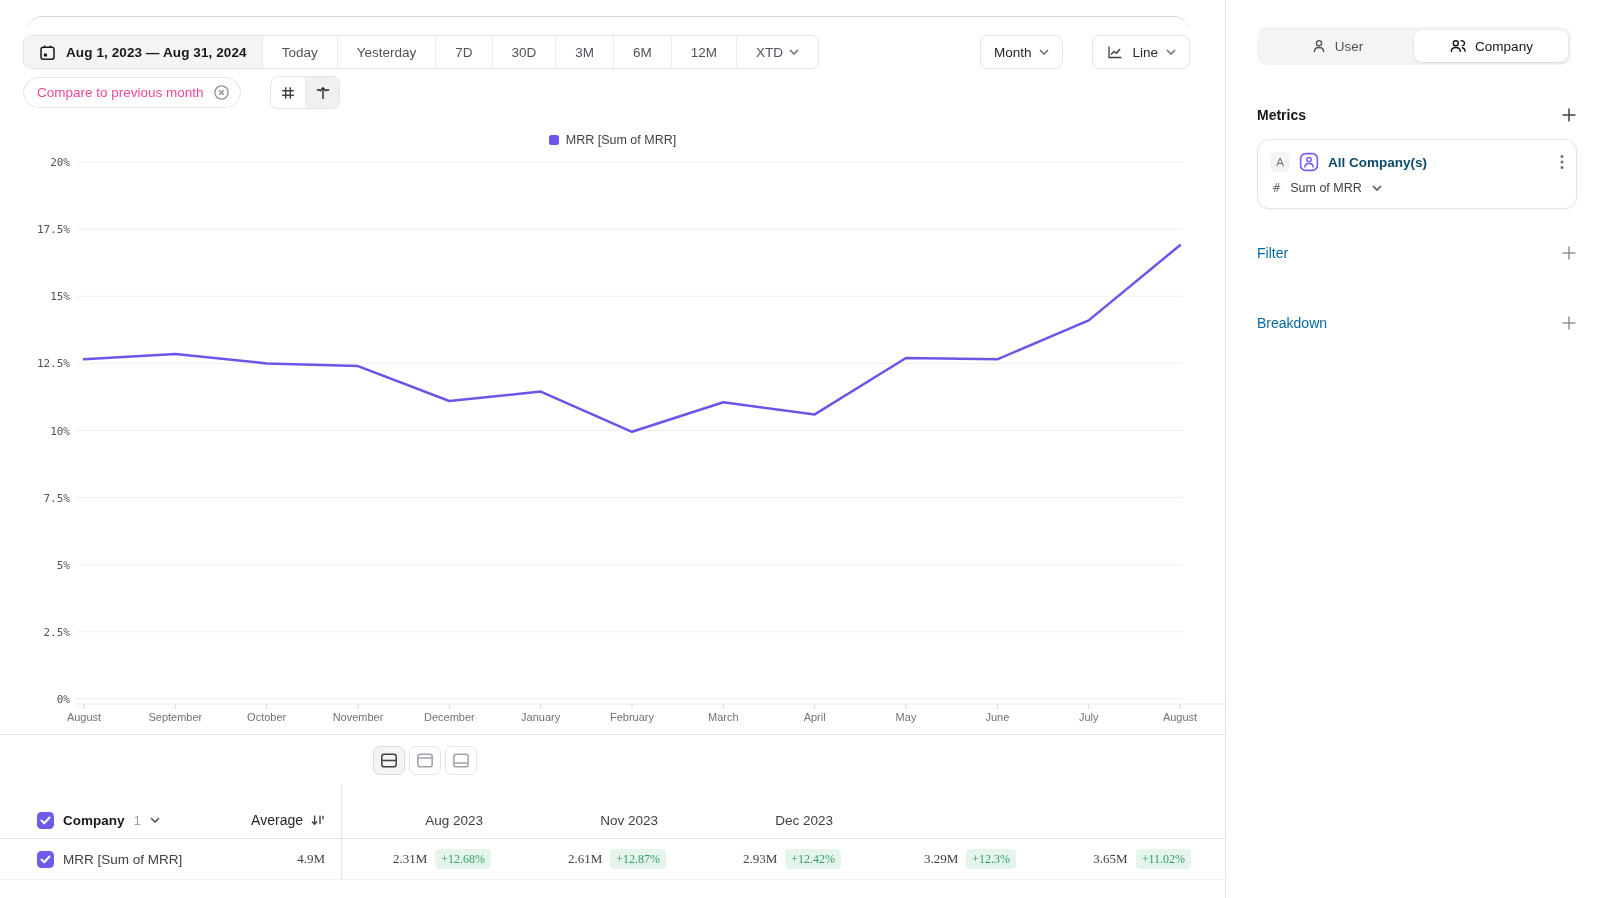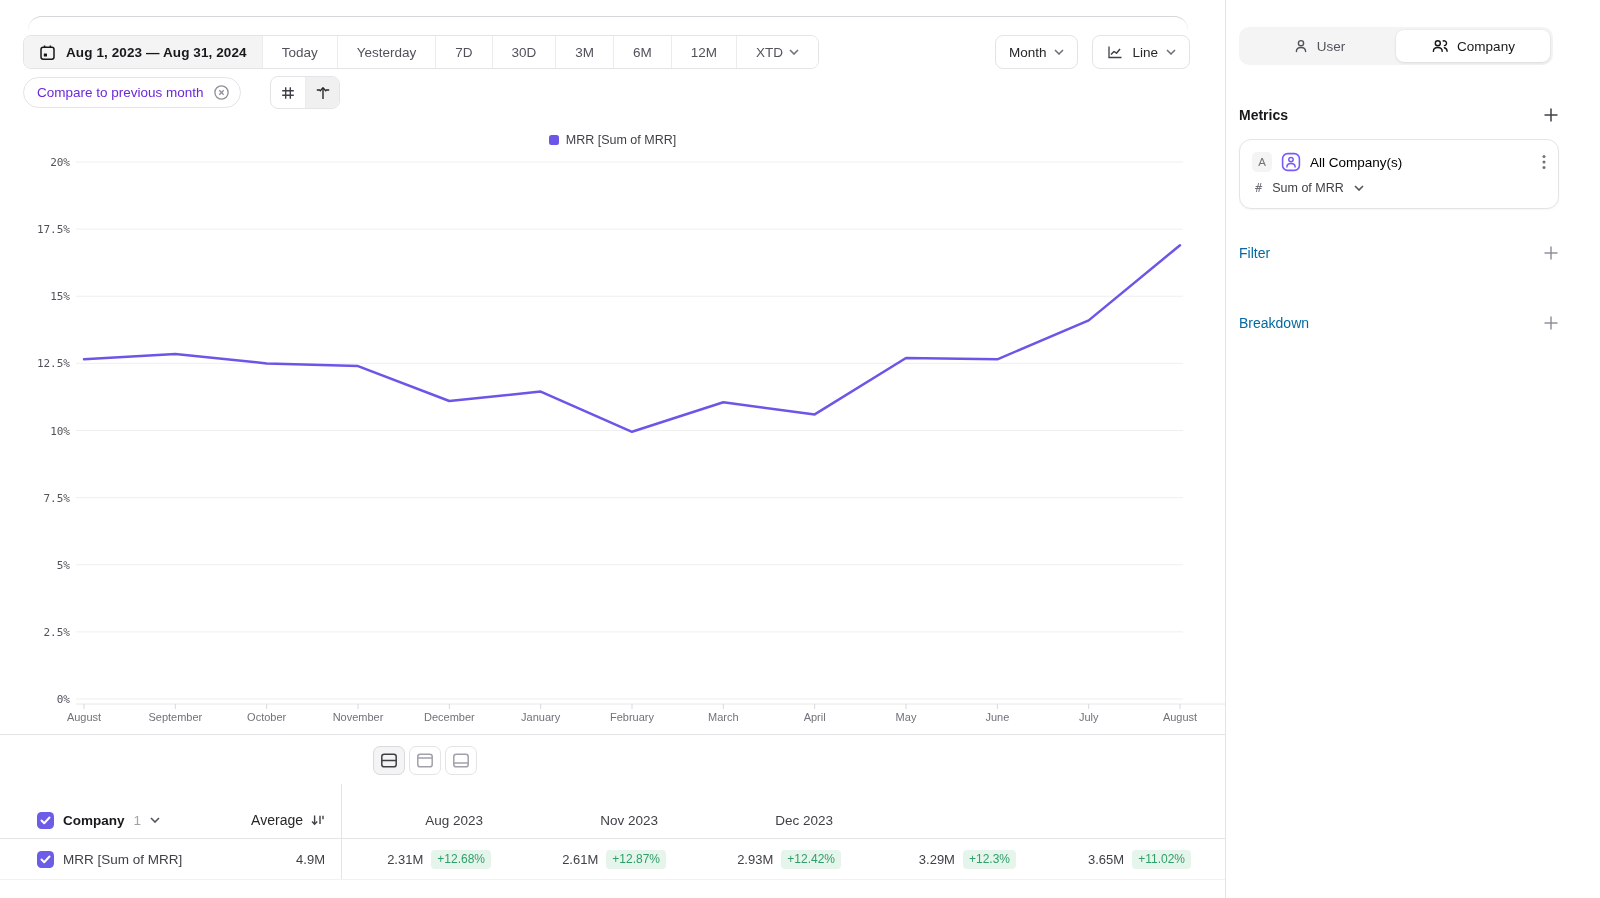--- a/index.html
+++ b/index.html
@@ -1,44 +1,44 @@
 <!DOCTYPE html>
 <html><head>
 <meta charset="utf-8">
 <style>
   * { margin:0; padding:0; box-sizing:border-box; }
   html,body { width:1600px; height:898px; background:#fff; font-family:"Liberation Sans", sans-serif; color:#18181b; overflow:hidden; }
-  .mono { font-family:Liberation Sans, sans-serif; }
+  .mono { font-family:Liberation Serif, serif; }
   .stage { position:relative; width:1600px; height:898px; background:#fff; }
 
   
   .main { position:absolute; left:0; top:16px; width:1225px; height:898px; background:#fff; }
   .top-edge { position:absolute; left:28px; top:0; width:1160px; height:16px;
               border-top:1.5px solid #d7d7db; border-radius:14px 14px 0 0; }
 
   
   .range-group { position:absolute; left:23px; top:19px; height:34px; display:flex; align-items:stretch;
                  border:1px solid #e4e4e7; border-radius:8px; background:#fff; overflow:hidden; }
   .range-display { display:flex; align-items:center; gap:10px; background:#f4f4f5; padding:0 15px; }
   .range-display .txt { font-size:13.5px; font-weight:600; color:#18181b; letter-spacing:.1px; }
   .preset { display:flex; align-items:center; gap:6px; padding:0 19px; font-size:13.5px; color:#52525b;
             border-left:1px solid #ececee; background:#fff; cursor:pointer; white-space:nowrap; }
   .chev { width:10px; height:6px; stroke:#71717a; stroke-width:1.6; fill:none; }
 
   .compare-chip { position:absolute; left:23px; top:61px; height:31px; display:flex; align-items:center; gap:9px;
                   border:1px solid #e4e4e7; border-radius:16px; padding:0 10px 0 13px; background:#fff; }
-  .compare-chip .txt { font-size:13.5px; color:#6d28d9; }
+  .compare-chip .txt { font-size:13.5px; color:#ec4899; }
 
   .icon-pair { position:absolute; left:270px; top:60px; height:33px; display:flex; border:1px solid #e4e4e7;
                border-radius:8px; overflow:hidden; background:#fff; }
   .icon-pair .cell { width:34px; display:flex; align-items:center; justify-content:center; }
   .icon-pair .cell + .cell { border-left:1px solid #ececee; }
   .icon-pair .cell.active { background:#f0f0f1; }
 
-  .controls-right { position:absolute; top:19px; right:35px; display:flex; gap:14px;justify-content:flex-end; }
+  .controls-right { position:absolute; top:19px; right:35px; display:flex; gap:29px;justify-content:flex-end; }
   .ctl-btn { height:34px; display:flex; align-items:center; gap:8px; padding:0 13px;
              border:1px solid #e4e4e7; border-radius:8px; background:#fff; font-size:13.5px; font-weight:500; color:#27272a; }
 
   
   .legend { position:absolute; left:0; top:117px; width:1225px; display:flex; justify-content:center; align-items:center; gap:7px; }
   .legend .swatch { width:10px; height:10px; border-radius:2.5px; }
   .legend .lab { font-size:12.5px; color:#3f3f46; }
   #chart { position:absolute; left:0; top:140px; }
   .ylab { font-family:"DejaVu Sans Mono", monospace; font-size:11px; fill:#52525b; }
   .xlab { font-family:"Liberation Sans", sans-serif; font-size:11px; fill:#71717a; }
@@ -65,32 +65,32 @@
   .row-avg { margin-left:auto; font-size:13px; color:#3f3f46; }
   .cols { flex:1; display:flex; height:100%; }
   .mcol { width:175px; height:100%; display:flex; align-items:center; justify-content:flex-end; }
   .mcol.h { padding-right:33px; font-size:13.5px; font-weight:500; color:#3f3f46; }
   .mcol.v { padding-right:25px; gap:8px; }
   .mval { font-size:13px; color:#3f3f46; }
   .delta { font-size:12px; color:#2f9e68; background:#e6f5ec; border-radius:4px; padding:2.5px 6px; }
 
   
   .sidebar { position:absolute; left:1225px; top:0; width:375px; height:898px; background:#fff;
-             border-left:1px solid #e4e4e7; padding-left:13px; }
+             border-left:1px solid #e4e4e7; padding-left:31px; }
   .seg { margin-top:27px; width:314px; height:38px; background:#f4f4f5; border-radius:10px; padding:3px; display:flex; }
   .seg-item { flex:1; display:flex; align-items:center; justify-content:center; gap:8px; font-size:13.5px; color:#52525b; border-radius:8px; }
   .seg-item.active { background:#fff; color:#18181b; font-weight:500; box-shadow:0 1px 3px rgba(0,0,0,.10), 0 0 0 0.5px rgba(0,0,0,.03); }
   .metrics-head { margin-top:42px; width:320px; display:flex; align-items:center; justify-content:space-between; }
   .metrics-title { font-size:14px; font-weight:700; color:#18181b; }
   .metric-card { margin-top:16px; width:320px; border:1px solid #e4e4e7; border-radius:12px; background:#fff;
                  box-shadow:0 1px 2px rgba(0,0,0,.04); padding:12px 12px 13px 12px; }
   .mc-row1 { display:flex; align-items:center; gap:9px; }
   .mc-badge { width:20px; height:20px; border-radius:5px; background:#f4f4f5; color:#71717a; font-size:11.5px; font-weight:500;
               display:flex; align-items:center; justify-content:center; flex:none; }
-  .mc-name { font-size:13.5px; font-weight:400; color:#000000; }
+  .mc-name { font-size:13.5px; font-weight:700; color:#0c4a6e; }
   .mc-kebab { margin-left:auto; }
   .mc-row2 { margin-top:9px; display:flex; align-items:center; gap:10px; padding-left:3px; }
   .mc-hash { font-family:"DejaVu Sans Mono", monospace; font-size:12px; color:#71717a; }
   .mc-agg { font-size:12.5px; color:#3f3f46; }
   .side-row { width:320px; display:flex; align-items:center; justify-content:space-between; }
   .side-row .lab { font-size:14px; font-weight:500; color:#0369a1; }
   .side-row.filter { margin-top:36px; }
   .side-row.breakdown { margin-top:54px; }
 
   svg.i { display:block; }

